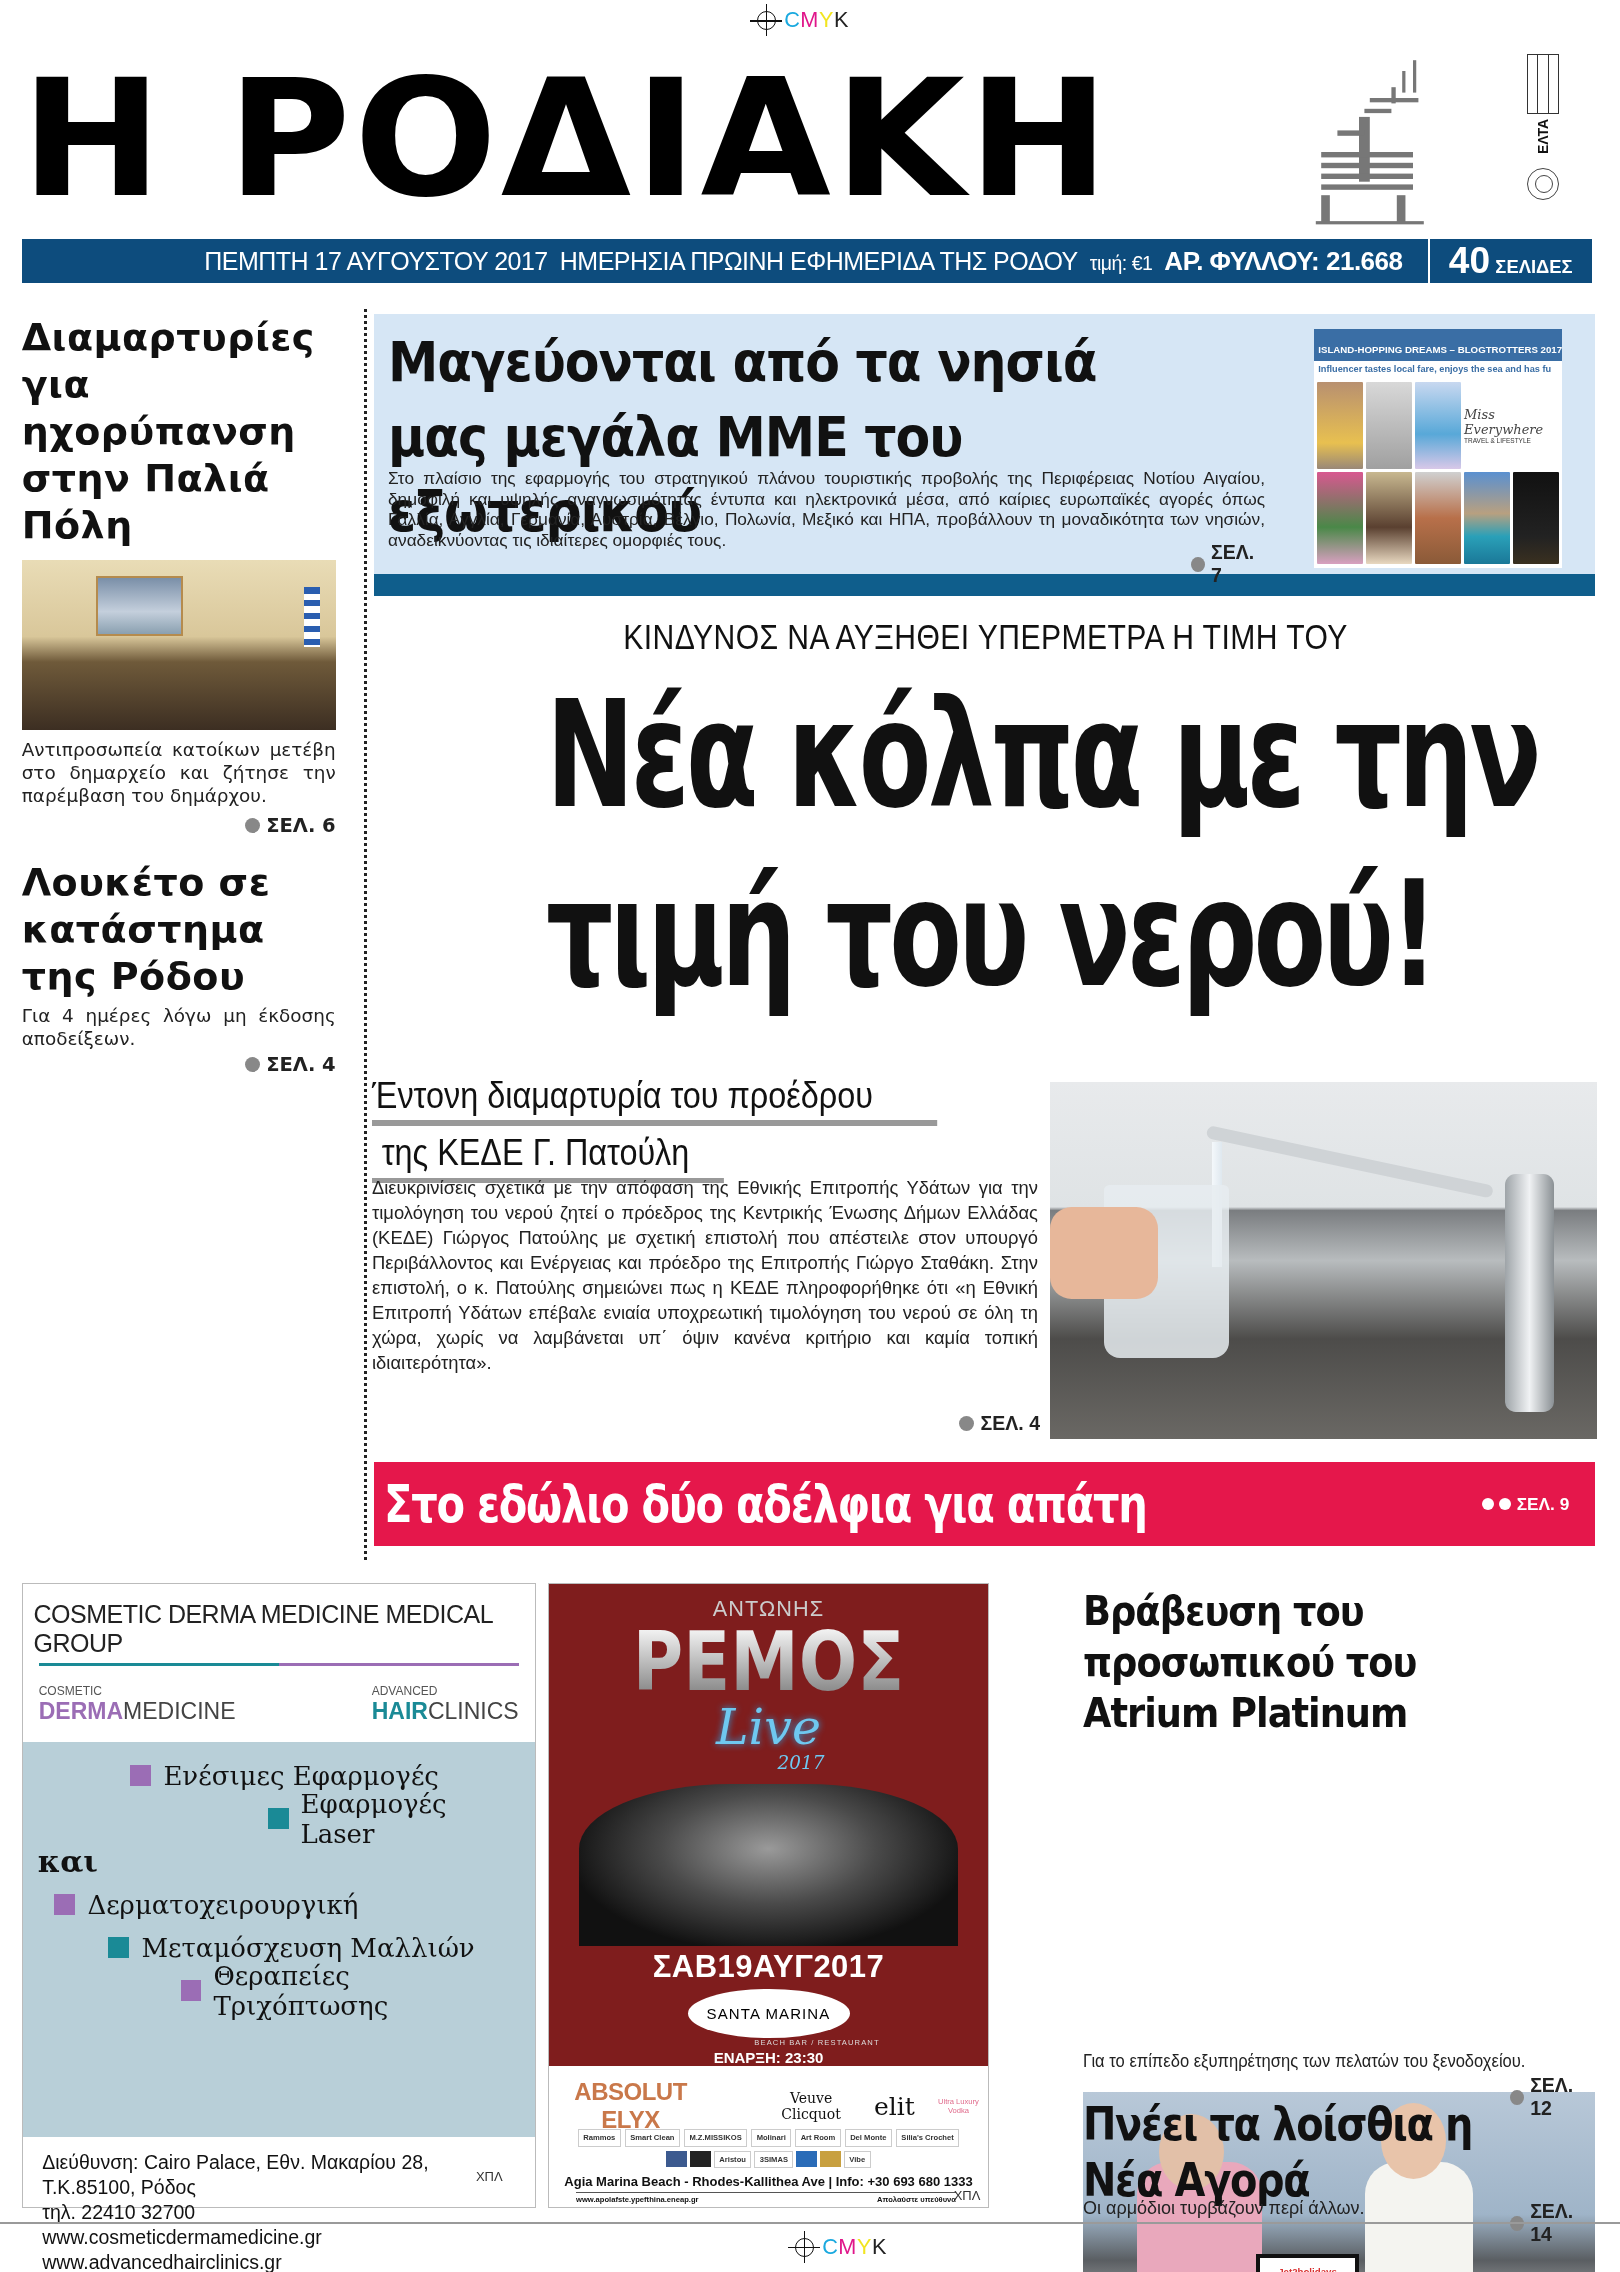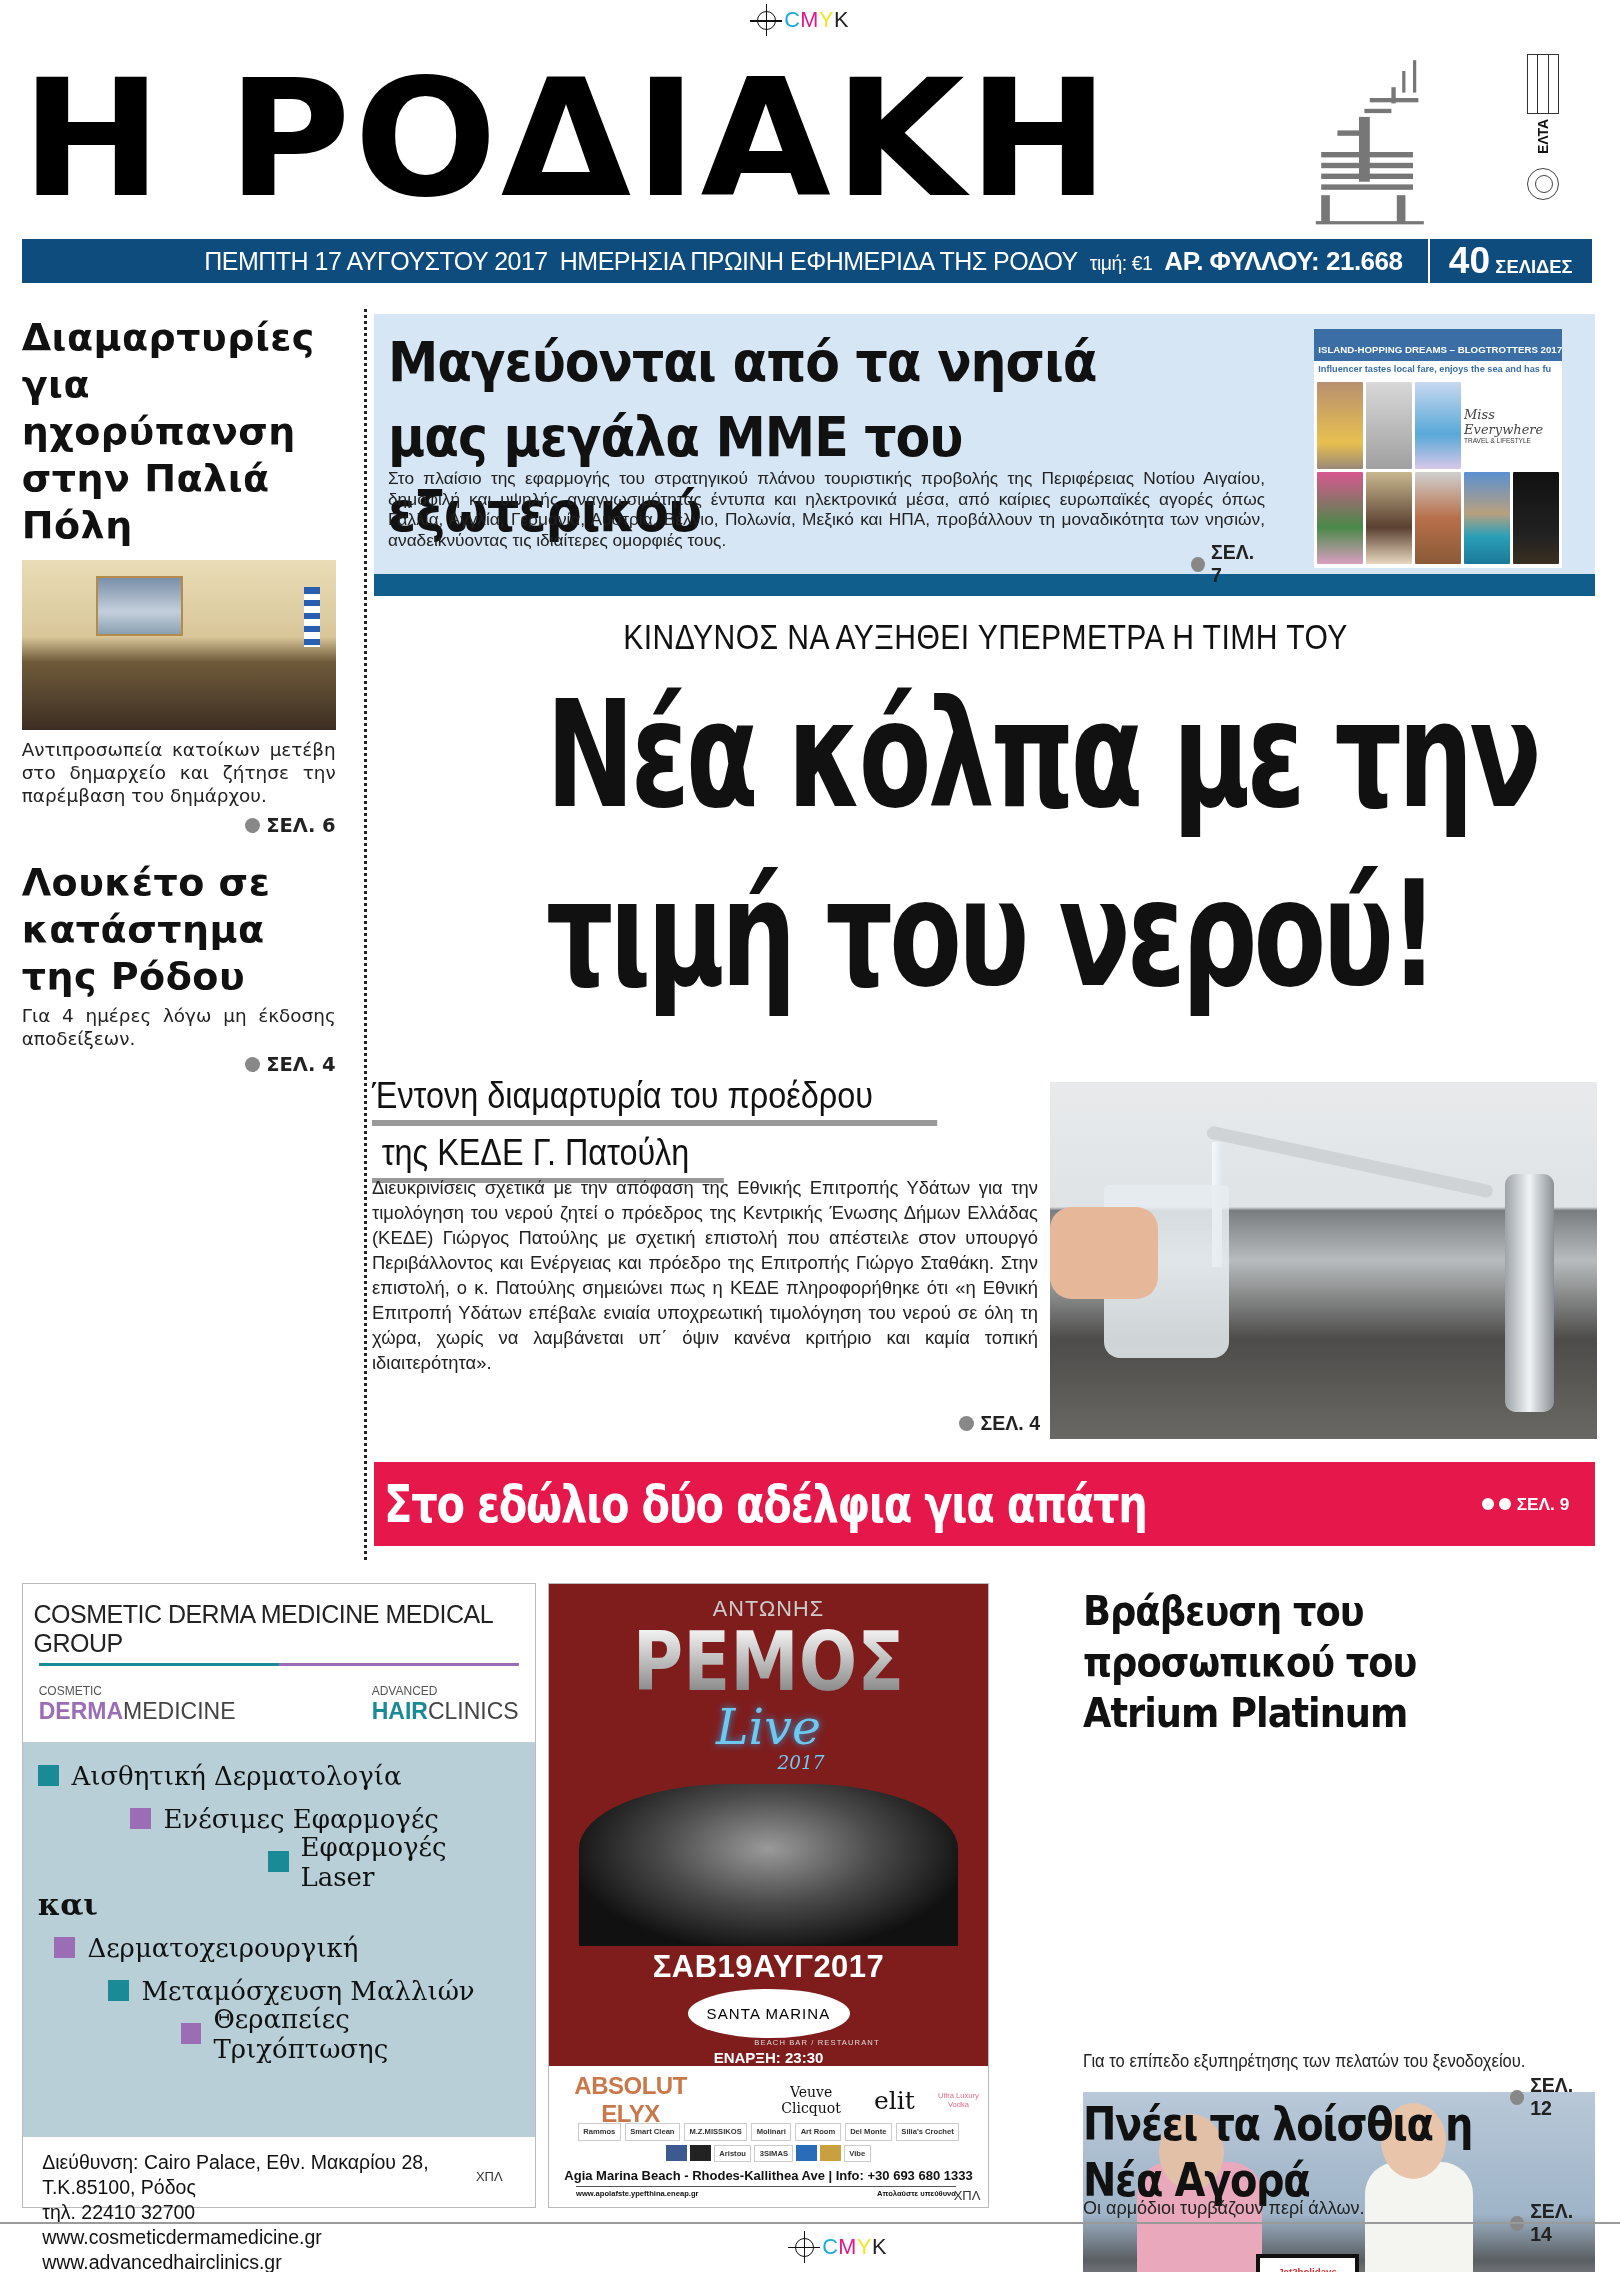--- a/index.html
+++ b/index.html
@@ -97,21 +97,21 @@
   .ad-remos .live { font-family: "DejaVu Serif", serif; font-style: italic; font-size: 49px; color: #6fc8f0; text-shadow: 0 0 7.6px #2aa0e0; line-height: 49px; }
   .ad-remos .year { font-family: "DejaVu Serif", serif; font-style: italic; font-size: 18.4px; color: #6fc8f0; margin-left: 65px; }
   .ad-remos .faces { margin: 10.8px auto 0; width: 379px; height: 162px; background: radial-gradient(ellipse at 50% 40%, #9a9a9a 0%, #4a4a4a 40%, #111 75%); border-radius: 40% 40% 0 0; }
   .ad-remos .date { font-size: 31px; font-weight: bold; letter-spacing: 0.5px; margin-top: 3.2px; }
   .ad-remos .venue { margin: 4.3px auto 0; width: 162px; height: 49px; border-radius: 50%; background: #fff; color: #000; display: flex; align-items: center; justify-content: center; font-size: 15px; letter-spacing: 1.1px; }
   .ad-remos .venue-sub { font-size: 7.6px; color: #ddd; letter-spacing: 1.1px; margin-left: 97px; }
   .ad-remos .start { font-size: 15px; font-weight: bold; margin-top: 2.2px; }
   .ad-remos .sponsors-top { display: flex; justify-content: center; align-items: flex-end; gap: 14px; margin-top: 3.2px; }
   .ad-remos .sp { background: #fff; color: #1c3d8a; font-weight: bold; display: flex; align-items: center; justify-content: center; }
   .ad-remos .wind { background: #1e8fd6; color: #fff; font-size: 25px; }
-  .ad-remos .lower { background: #fff; height: 143px; color: #111; text-align: center; padding-top: 15px; position: relative; }
+  .ad-remos .lower { background: #fff; height: 143px; color: #111; text-align: center; padding-top: 21px; position: relative; }
   .ad-remos .brands1 { display: flex; justify-content: center; align-items: center; gap: 14px; height: 38px; }
   .ad-remos .absolut { color: #c9784a; font-weight: bold; font-size: 24px; letter-spacing: -0.5px; }
   .ad-remos .veuve { font-family: "DejaVu Serif", serif; font-size: 14px; margin-left: 36px; }
   .ad-remos .elit { font-family: "DejaVu Serif", serif; font-size: 25px; }
   .ad-remos .elit-sub { color: #e06b8c; font-size: 7.6px; }
   .ad-remos .brands2 { display: flex; justify-content: center; gap: 4.3px; margin-top: 4.3px; }
   .ad-remos .brand-chip { font-size: 7.6px; padding: 3.2px 4.3px; border: 0.5px solid #ccc; color: #333; font-weight: bold; }
   .ad-remos .brand-row3 { display: flex; justify-content: center; gap: 3.2px; margin-top: 4.3px; }
   .ad-remos .mini { width: 20.6px; height: 16px; background: #3c5a8f; }
   .ad-remos .info { font-size: 13px; font-weight: bold; margin-top: 5.4px; }
@@ -274,24 +274,20 @@
     <div class="logo">
       <span class="small">COSMETIC</span>
       <span class="big"><b style="color:#9b6db5">DERMA</b><span style="color:#444">MEDICINE</span></span>
     </div>
     <div class="logo">
       <span class="small">ADVANCED</span>
       <span class="big"><b style="color:#1a8a96">HAIR</b><span style="color:#444">CLINICS</span></span>
     </div>
   </div>
   <div class="services">
-    <div class="svc" style="padding-left:0px;">
-        <span class="sq" style="background:#1a8a96;"></span>
-        <span>Αισθητική Δερματολογία</span>
-      </div>
     <div class="svc" style="padding-left:92px;">
         <span class="sq" style="background:#9b6db5;"></span>
         <span>Ενέσιμες Εφαρμογές</span>
       </div>
     <div class="svc" style="padding-left:230px;">
         <span class="sq" style="background:#1a8a96;"></span>
         <span>Εφαρμογές Laser</span>
       </div>
     <div class="svc kai">
         <span>και</span>

